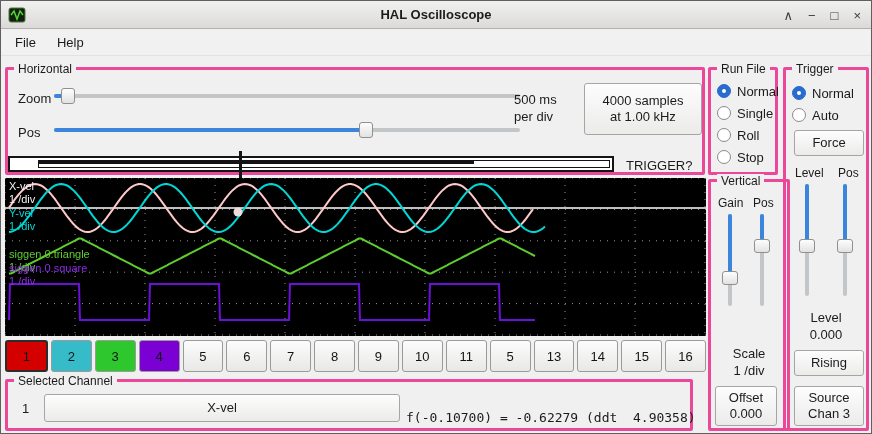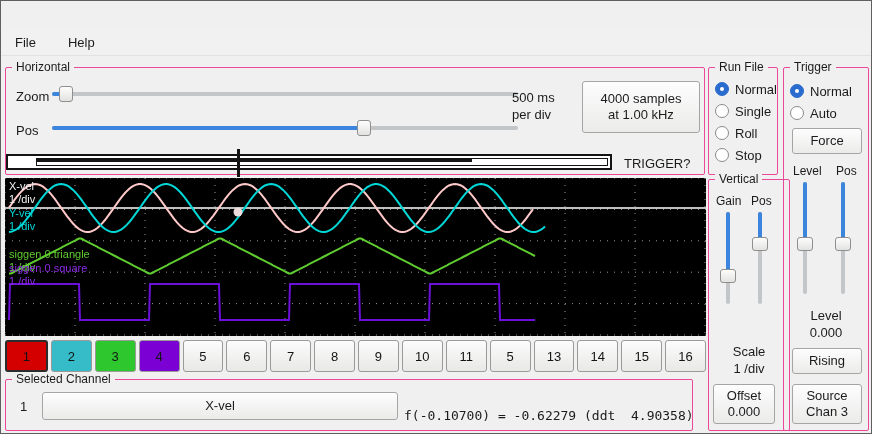--- a/index.html
+++ b/index.html
@@ -9,23 +9,23 @@
   
   .titlebar{position:absolute;left:0;top:0;width:100%;height:28px;
             background:linear-gradient(#f1f1f0,#dbdad9);border-bottom:1px solid #b2b2b1}
   .apptitle{position:absolute;left:0;right:0;top:6px;text-align:center;font-weight:bold;font-size:13px}
   .appicon{position:absolute;left:7px;top:5px;width:18px;height:18px}
   .winctrls{position:absolute;right:10px;top:0;height:28px;display:flex;gap:15px;align-items:center;
             font-size:13px;color:#3c3c3c}
   .winctrls span{cursor:default;line-height:1}
   
   .menubar{position:absolute;left:0;top:29px;width:100%;height:26px;display:flex;align-items:center;
-           gap:32px;padding-left:14px;background:#f0f1f0;border-bottom:1px solid #e2e2e1}
-  
-  .gb{position:absolute;border:1px solid #ec4899;border-radius:2px}
+           gap:21px;padding-left:14px;background:#f0f1f0;border-bottom:1px solid #e2e2e1}
+  
+  .gb{position:absolute;border:3px solid #ec4899;border-radius:2px}
   .gbt{position:absolute;top:-8px;left:6px;background:#eff0ef;padding:0 4px;font-size:12px}
   
   .hslider{position:absolute;height:18px}
   .hslider .groove{position:absolute;left:0;right:0;top:7px;height:4px;background:#c2c6c8;border-radius:2px}
   .hslider .fill{position:absolute;left:0;top:7px;height:4px;background:#3c85dc;border-radius:2px}
   .hslider .handle{position:absolute;top:1px;width:14px;height:16px;
                    background:linear-gradient(#fdfdfd,#e2e2e1);border:1px solid #8f8f8f;border-radius:3px}
   
   .vslider{position:absolute;width:18px}
   .vslider .groove{position:absolute;top:0;bottom:0;left:7px;width:4px;background:#c2c6c8;border-radius:2px}
@@ -58,20 +58,33 @@
   
   .sm{font-size:12px}
   .mono{font-family:"DejaVu Sans Mono",monospace;white-space:pre}
   .ctr{text-align:center}
 </style>
 </head>
 <body>
 
 <div class="win">
 
+  <div class="titlebar">
+    <svg class="appicon" viewBox="0 0 18 18">
+      <rect x="1" y="2" width="16" height="14" rx="2" fill="#10210e" stroke="#4a7a3a"></rect>
+      <polyline points="3,9 6,5 9,13 12,5 15,9" fill="none" stroke="#54d634" stroke-width="1.5"></polyline>
+    </svg>
+    <div class="apptitle">HAL Oscilloscope</div>
+    <div class="winctrls">
+      <span>∧</span>
+      <span>−</span>
+      <span>□</span>
+      <span>×</span>
+    </div>
+  </div>
 
   <div class="menubar">
     <span>File</span>
     <span>Help</span>
   </div>
 
   <div class="gb" style="left:4px;top:66px;width:700px;height:108px">
     <span class="gbt">Horizontal</span>
 
     <span style="position:absolute;left:10px;top:21px">Zoom</span>

